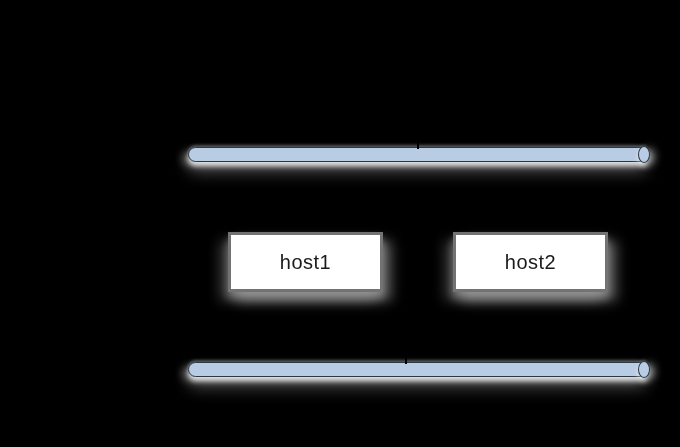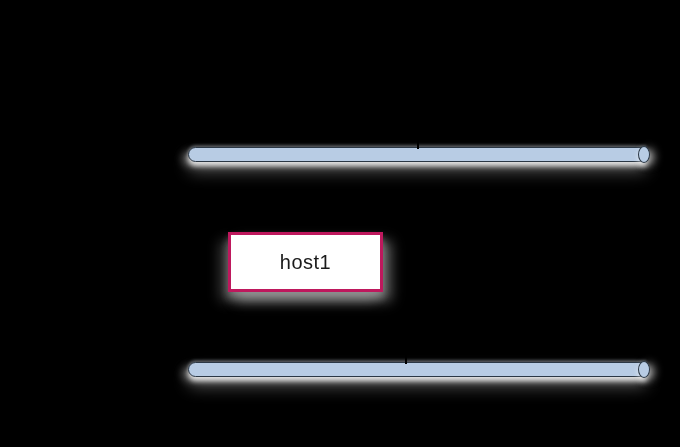--- a/index.html
+++ b/index.html
@@ -60,21 +60,21 @@
   .cap-top { left: 638px; top: 146px; }
   .cap-bottom { left: 638px; top: 361px; }
 
   
   .host-box {
     position: absolute;
     top: 232px;
     width: 155px;
     height: 60px;
     background: #ffffff;
-    border: 3px solid #be185d;
+    border: 3px solid #737373;
     box-sizing: border-box;
     display: flex;
     align-items: center;
     justify-content: center;
     z-index: 4;
     box-shadow:
       8px 9px 12px rgba(175,175,175,0.55),
       -8px 9px 12px rgba(155,155,155,0.40),
       0 6px 8px rgba(190,190,190,0.45);
   }
@@ -100,14 +100,17 @@
 
   <div class="pipe pipe-top"></div>
   <div class="pipe-cap cap-top"></div>
 
   <div class="pipe pipe-bottom"></div>
   <div class="pipe-cap cap-bottom"></div>
 
   <div class="host-box host1">
     <span class="host-label">host1</span>
   </div>
+  <div class="host-box host2">
+    <span class="host-label">host2</span>
+  </div>
 
 </div>
 
 </body></html>

